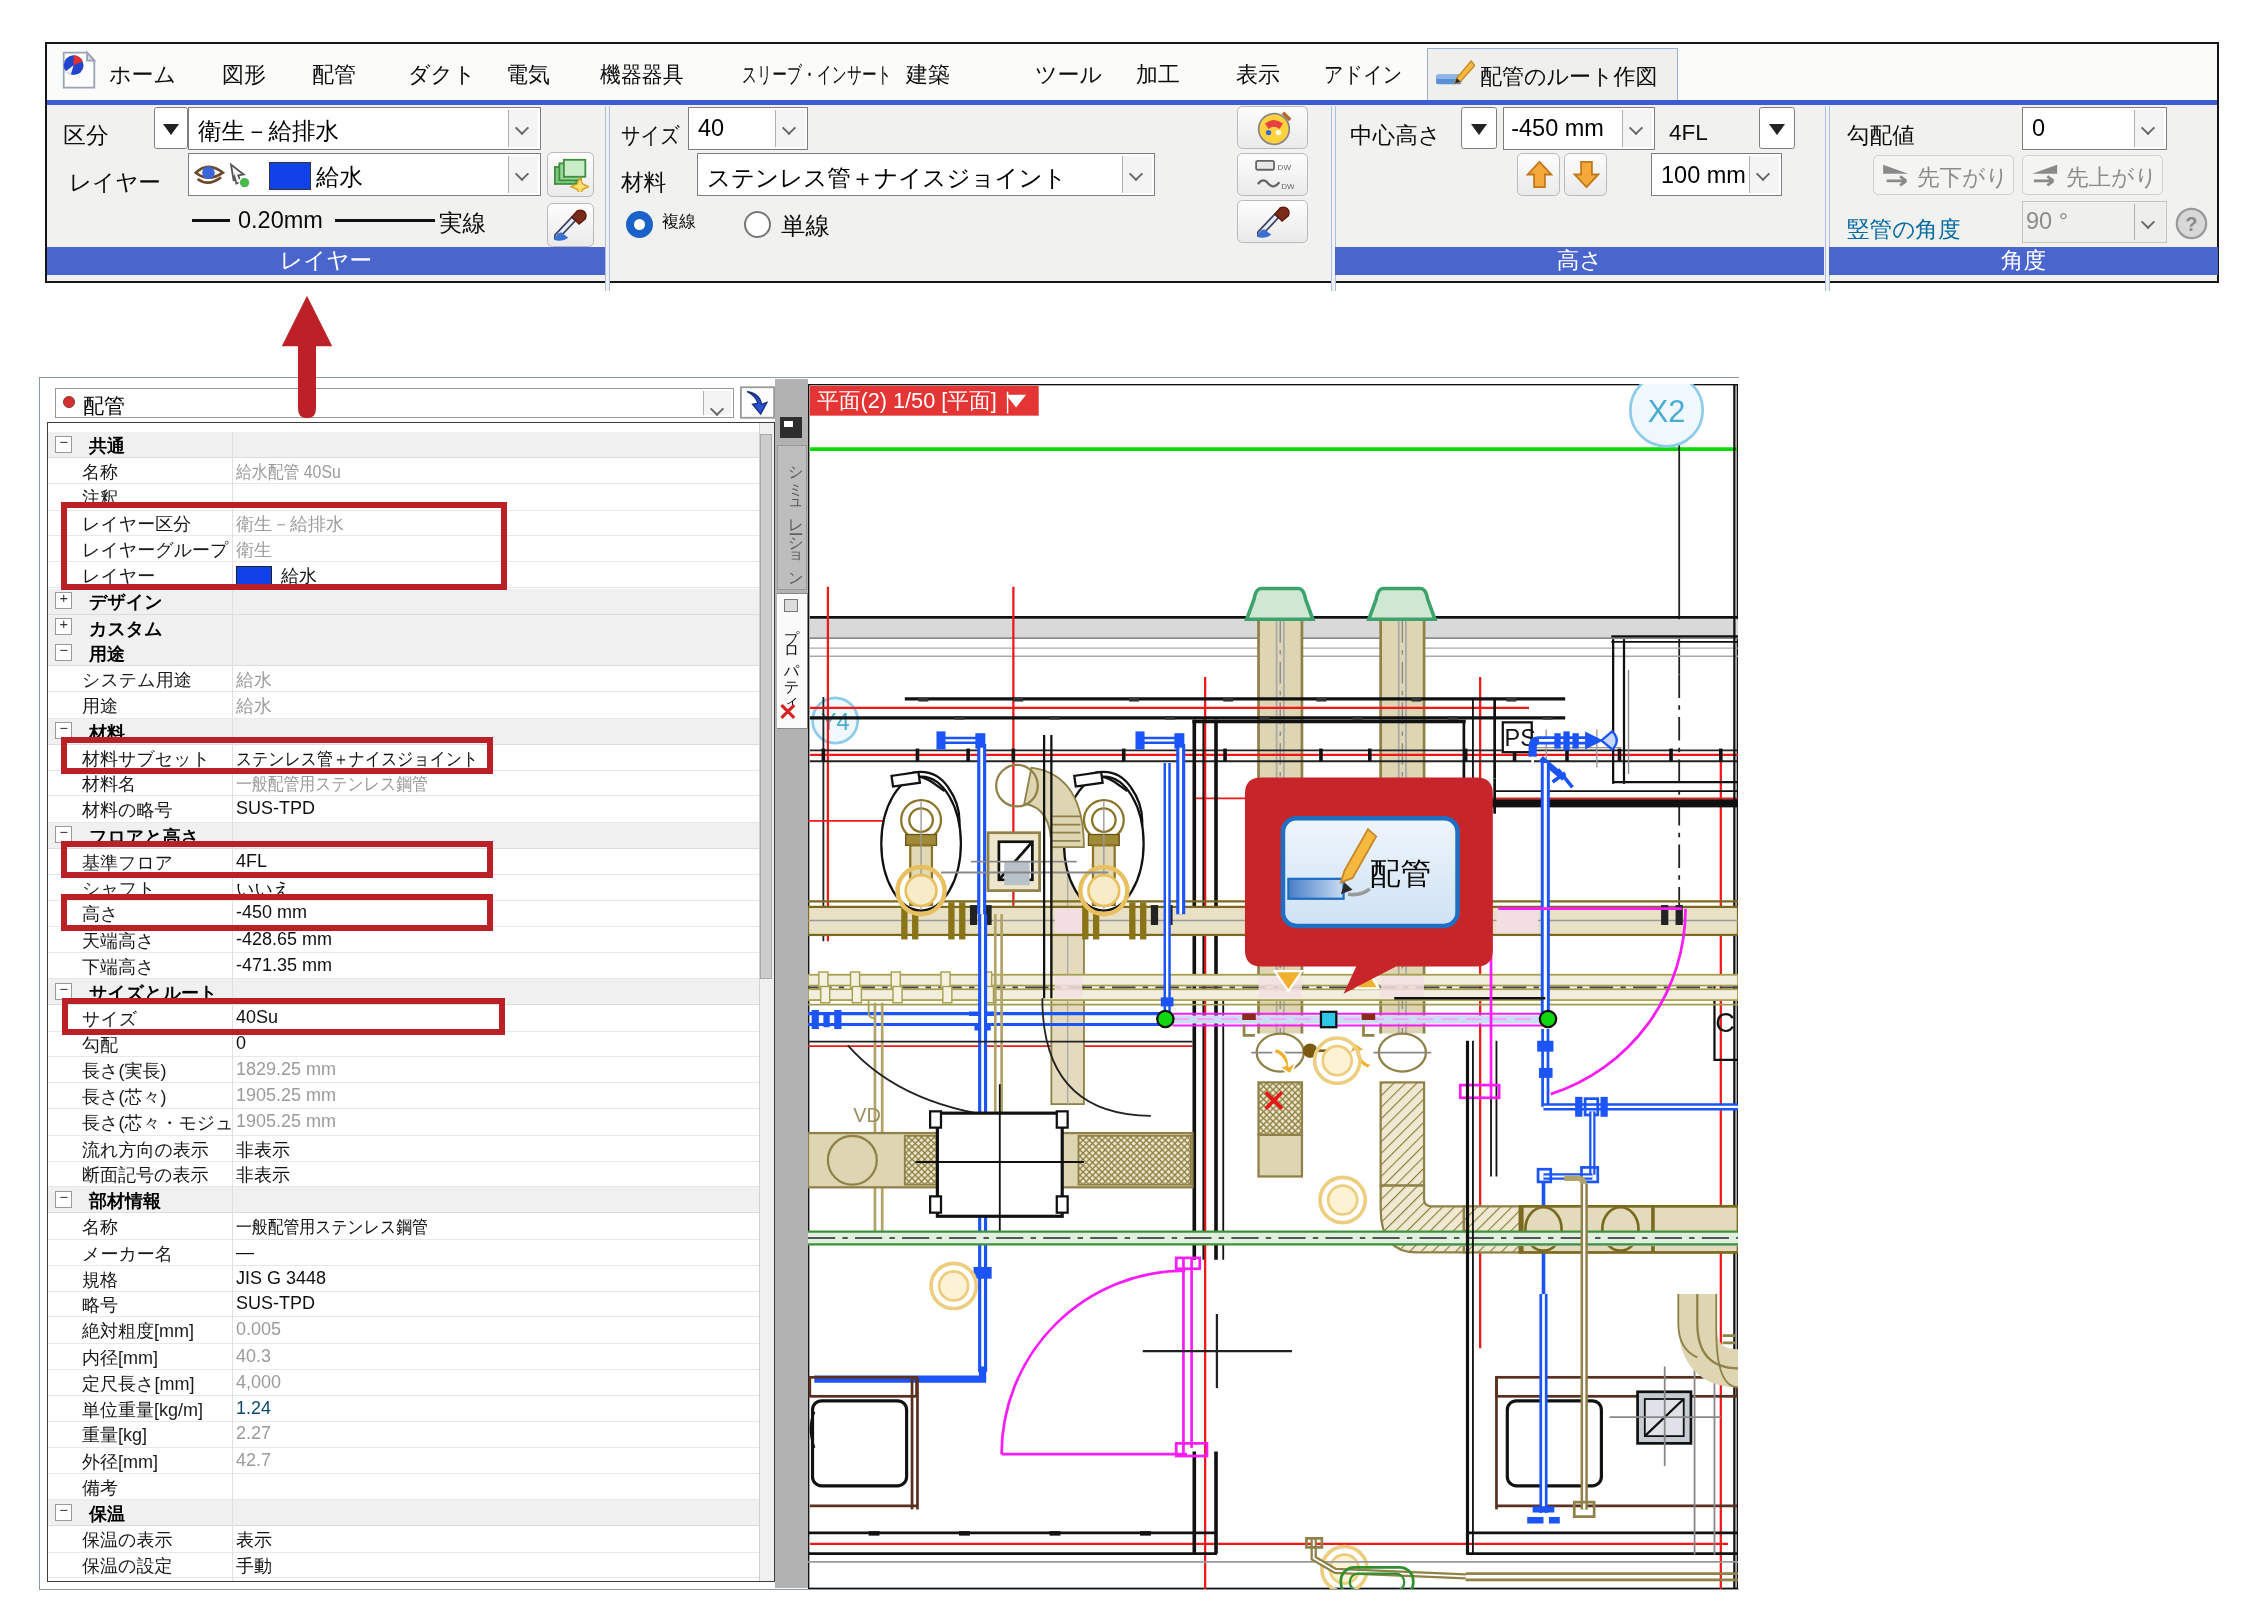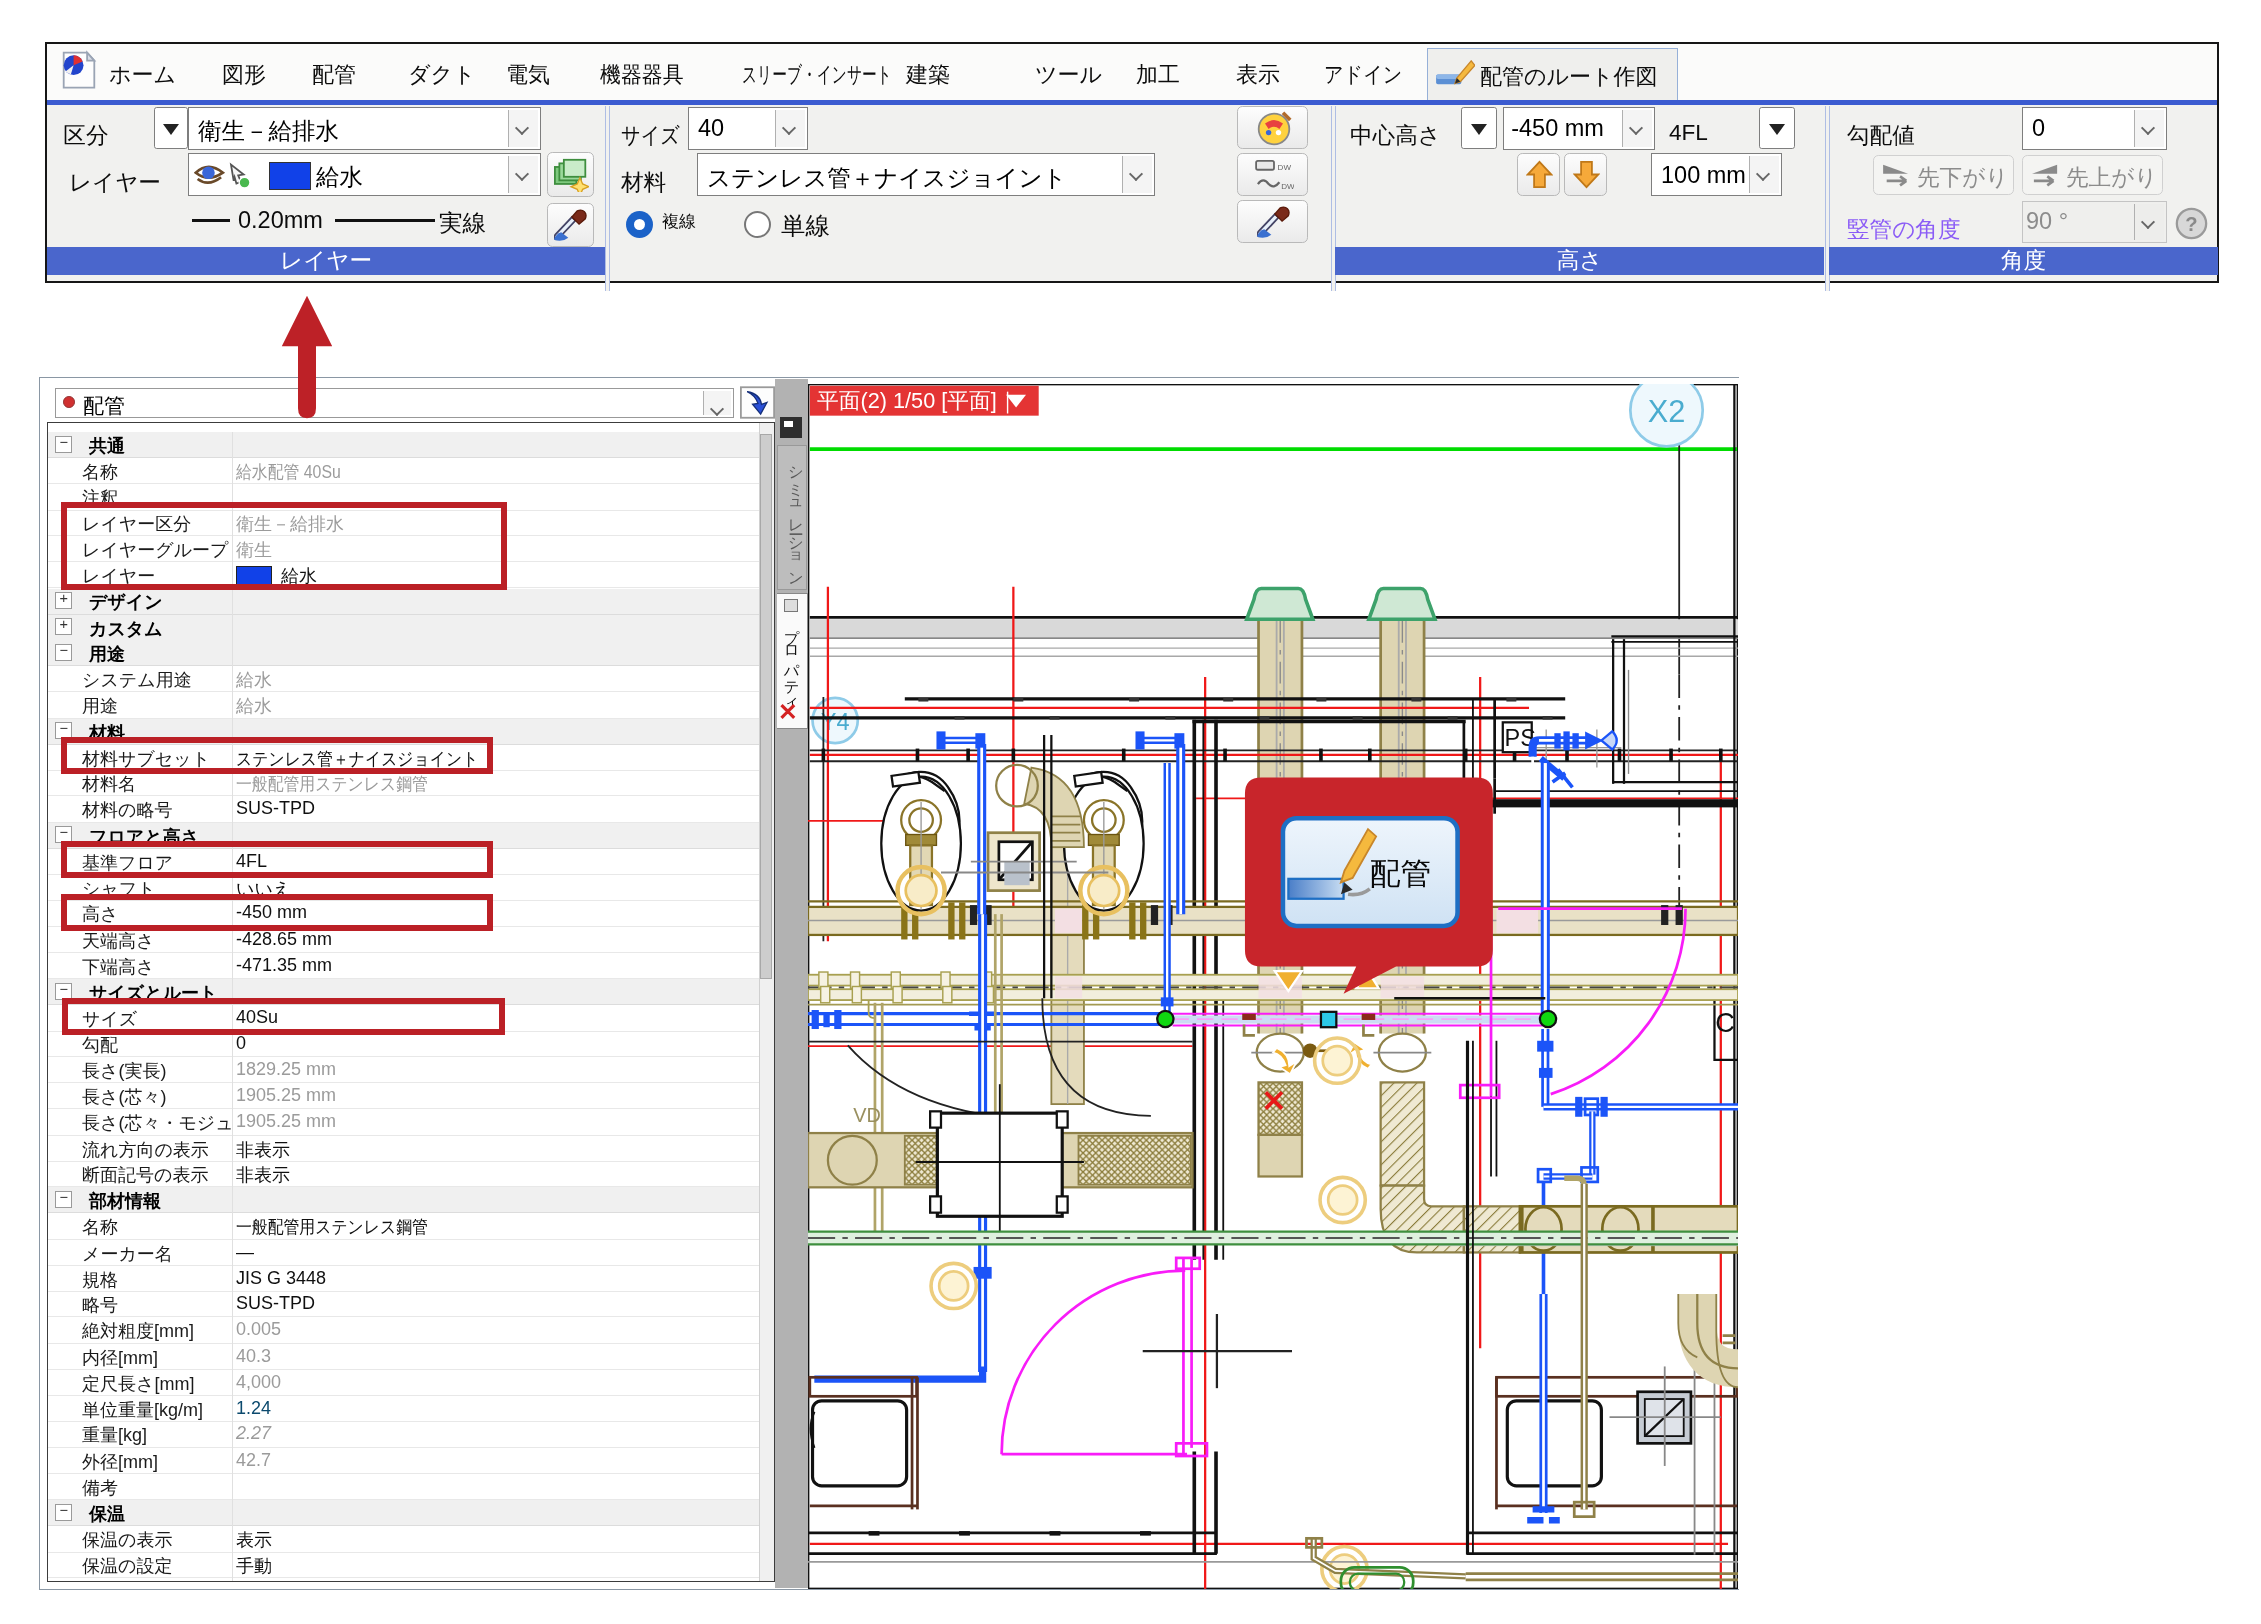--- a/index.html
+++ b/index.html
@@ -168,21 +168,21 @@
       </svg>
       <span style="position:absolute;left:43px;top:6.3px;font-size:22.6px;color:#8c8c8c;white-space:nowrap;">先下がり</span>
     </div>
 <div class="btn" style="left:1975px;top:111px;width:141px;height:40px;background:#f4f4f2;border-color:#d0d0d0;">
       <svg class="abs" style="left:7.2px;top:7.2px" width="31" height="25" viewBox="0 0 34 28">
         <path d="M2,12 L30,2 V12 z" fill="#8a8a8a"></path>
         <path d="M4,20 h22 m0,0 l-7,-5 m7,5 l-7,5" stroke="#8a8a8a" stroke-width="3" fill="none"></path>
       </svg>
       <span style="position:absolute;left:43px;top:6.3px;font-size:22.6px;color:#8c8c8c;white-space:nowrap;">先上がり</span>
     </div>
-<div class="lbl" style="left:1800px;top:170px;color:#8b5cf6;">竪管の角度</div>
+<div class="lbl" style="left:1800px;top:170px;color:#0369a1;">竪管の角度</div>
 <div class="cb" style="left:1975px;top:157px;width:145px;height:42px;background:#efefed;border-color:#c4c4c4;">
       <span style="position:absolute;left:3px;top:6.3px;font-size:23.5px;color:#8c8c8c;">90 °</span>
       <span class="cbarr" style="background:#ededeb;"></span>
     </div>
 <svg class="abs" style="left:2128px;top:163px" width="33" height="33" viewBox="0 0 36 36">
 <circle cx="18" cy="18" r="16" fill="#d8d8d8" stroke="#9a9a9a" stroke-width="2.5"></circle>
 <text x="18" y="26" text-anchor="middle" font-size="22" font-weight="bold" fill="#8a8a8a">?</text>
 </svg>
 <div class="cap" style="left:1782px;width:389px;">角度</div>
 </div>
@@ -309,21 +309,21 @@
 <div class="row-l" style="top:923px;">内径[mm]</div>
 <div class="row-v" style="top:923px;color:#9b9b9b;">40.3</div>
 <div class="abs" style="left:0;top:947px;width:100%;height:25px;border-bottom:0.9px solid #e8e8e8;"></div>
 <div class="row-l" style="top:949px;">定尺長さ[mm]</div>
 <div class="row-v" style="top:949px;color:#9b9b9b;">4,000</div>
 <div class="abs" style="left:0;top:973px;width:100%;height:25px;border-bottom:0.9px solid #e8e8e8;"></div>
 <div class="row-l" style="top:975px;">単位重量[kg/m]</div>
 <div class="row-v" style="top:975px;color:#0c4a6e;">1.24</div>
 <div class="abs" style="left:0;top:999px;width:100%;height:25px;border-bottom:0.9px solid #e8e8e8;"></div>
 <div class="row-l" style="top:1000px;">重量[kg]</div>
-<div class="row-v" style="top:1000px;color:#9b9b9b;font-style:italic;">2.27</div>
+<div class="row-v" style="top:1000px;color:#9b9b9b;">2.27</div>
 <div class="abs" style="left:0;top:1025px;width:100%;height:25px;border-bottom:0.9px solid #e8e8e8;"></div>
 <div class="row-l" style="top:1027px;">外径[mm]</div>
 <div class="row-v" style="top:1027px;color:#9b9b9b;">42.7</div>
 <div class="abs" style="left:0;top:1051px;width:100%;height:25px;border-bottom:0.9px solid #e8e8e8;"></div>
 <div class="row-l" style="top:1053px;">備考</div>
 <div class="abs" style="left:0;top:1077px;width:100%;height:25px;background:#f0f0f0;border-bottom:0.9px solid #dcdcdc;"></div>
 <div class="abs" style="left:7.2px;top:1081px;width:17px;height:17px;border:1.8px solid #9a9a9a;background:#fff;box-sizing:border-box;font-size:14.5px;line-height:11.8px;text-align:center;color:#333;">−</div>
 <div class="cat-t" style="left:41px;top:1079px;">保温</div>
 <div class="abs" style="left:0;top:1104px;width:100%;height:25px;border-bottom:0.9px solid #e8e8e8;"></div>
 <div class="row-l" style="top:1105px;">保温の表示</div>

